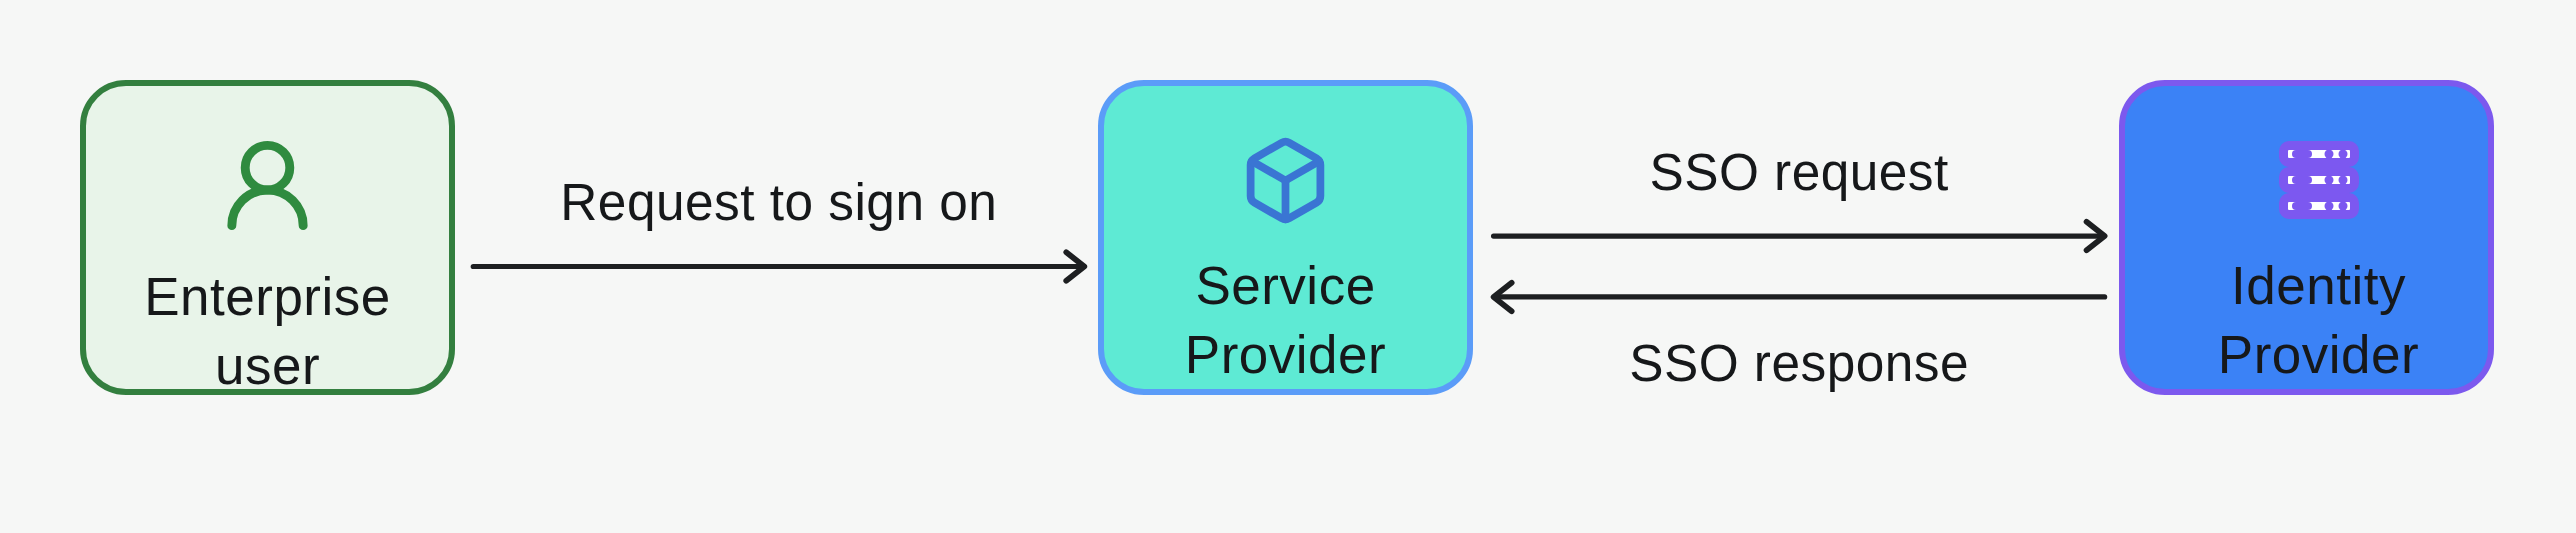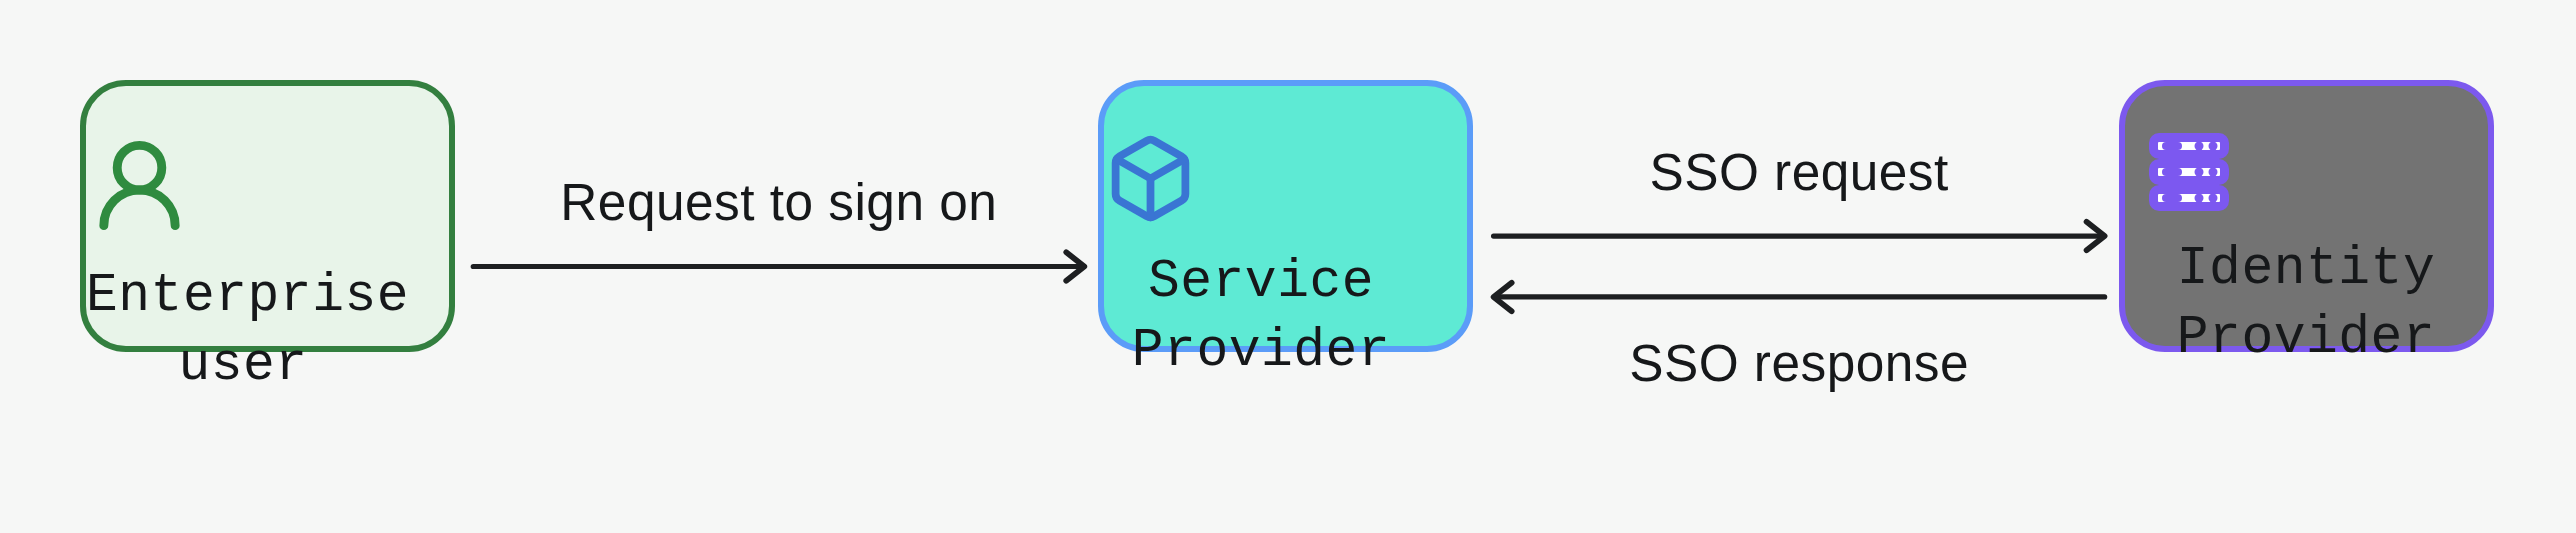--- a/index.html
+++ b/index.html
@@ -12,33 +12,32 @@
   .stage {
     position: relative;
     width: 2576px; height: 533px;
     background: #f6f7f6;
   }
 
   
   .node {
     position: absolute;
     top: 80px;
-    width: 375px; height: 272px;
+    width: 375px; height: 315px;
     box-sizing: border-box;
     border: 6.7px solid #000;
     border-radius: 46px;
     display: flex;
     flex-direction: column;
-    align-items: flex-start;
+    align-items: center;
     padding-top: 46px;
-    font-family: Liberation Mono, monospace;
   }
   .node1 { left: 80px;   background: #e8f4e9; border-color: #337f3f; }
   .node2 { left: 1098px; background: #5eead4; border-color: #5b9cf8; }
-  .node3 { left: 2119px; background: #737373; border-color: #7c59ee; padding-left: 24px; }
+  .node3 { left: 2119px; background: #3b82f6; border-color: #7c59ee; padding-left: 24px; }
 
   .icon-wrap {
     height: 114px;
     display: flex;
     align-items: center;
     justify-content: center;
   }
   .node1 .icon-wrap { color: #2f8b3f; }
   .node2 .icon-wrap { color: #3a75d3; }
   .node3 .icon-wrap { color: #7c58f0; }

